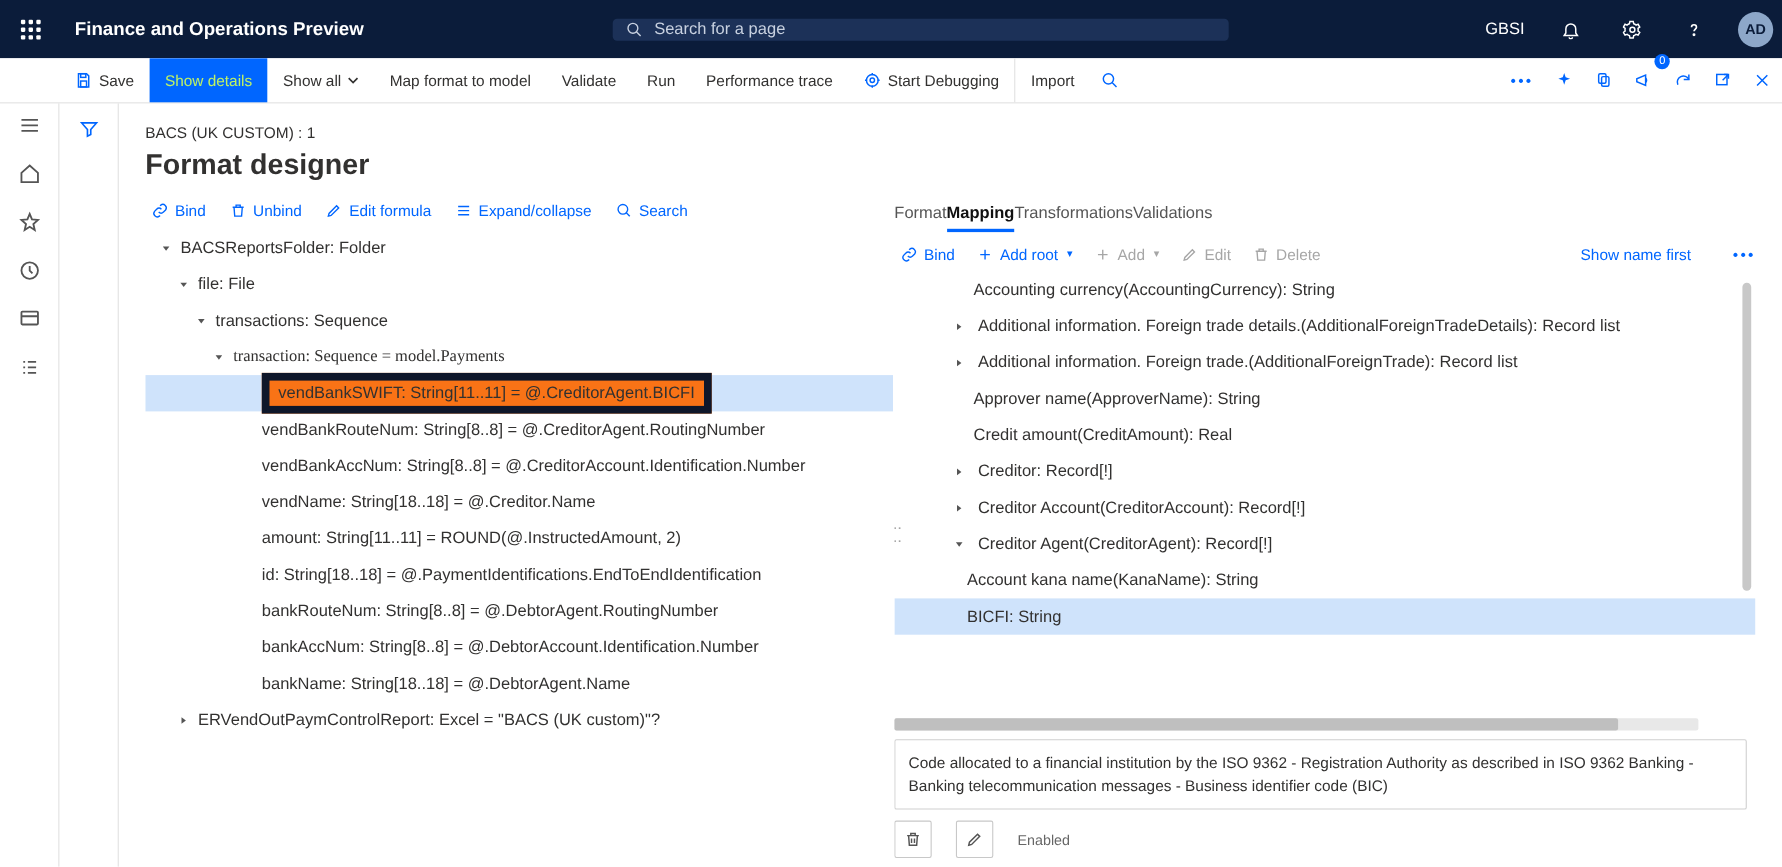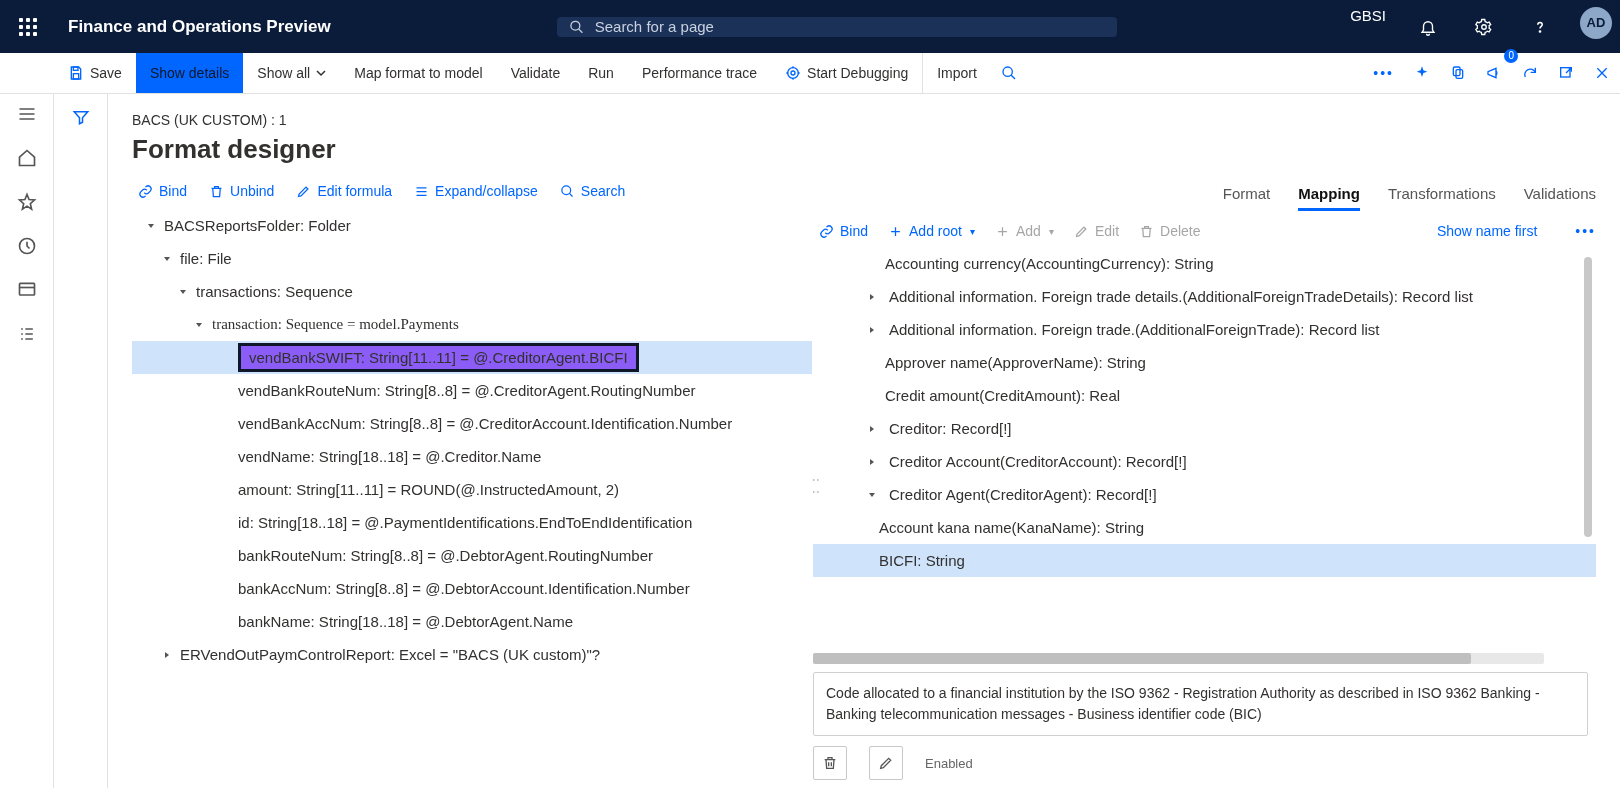--- a/index.html
+++ b/index.html
@@ -34,37 +34,37 @@
     border-radius:4px;
     display:flex;
     align-items:center;
     padding:0 12px;
     color:#c8d1e0;
   }
   .searchbox input {
     background:transparent;border:none;outline:none;color:#c8d1e0;font-size:15px;margin-left:8px;width:100%;
   }
   .searchbox input::placeholder{color:#c8d1e0;}
-  .top-right { display:flex;align-items:flex-start;gap:16px;}
+  .top-right { display:flex;align-items:center;gap:16px;}
   .top-icon { width:40px;height:40px;display:flex;align-items:center;justify-content:center;cursor:pointer;color:#fff;}
   .company-label{font-size:15px;padding:0 6px;}
   .avatar{width:32px;height:32px;border-radius:50%;background:#8da7c9;color:#0b1c3a;display:flex;align-items:center;justify-content:center;font-weight:600;font-size:13px;margin-left:4px;}
 
   .cmdbar {
     height:41px;
     border-bottom:1px solid #e1e1e1;
     display:flex;
     align-items:stretch;
     background:#fff;
     padding-left:54px;
   }
   .cmd {
     display:flex;align-items:center;padding:0 14px;gap:6px;cursor:pointer;font-size:14px;color:#323130;
   }
-  .cmd.primary{background:#0066ff;color:#0f172a;}
+  .cmd.primary{background:#0066ff;color:#bef264;}
   .cmd .ico{width:16px;height:16px;display:inline-flex;align-items:center;justify-content:center;}
   .cmd-spacer{flex:1;}
   .cmd.iconbtn{padding:0 10px;color:#0066ff;}
   .cmd.sep{border-left:1px solid #e1e1e1;}
 
   .main {
     display:flex;
     height:calc(100vh - 94px);
   }
   .leftrail {
@@ -93,24 +93,24 @@
   .tree{flex:1;overflow:auto;font-size:15px;}
   .node{display:flex;align-items:center;height:33px;padding-left:8px;}
   .arrow{width:14px;height:14px;margin-right:6px;display:inline-flex;align-items:center;justify-content:center;color:#555;cursor:pointer;}
   .arrow.blank{visibility:hidden;}
   .node.lvl0{padding-left:12px;}
   .node.lvl1{padding-left:28px;}
   .node.lvl2{padding-left:44px;}
   .node.lvl3{padding-left:60px;font-family:Liberation Serif, serif;}
   .node.lvl4{padding-left:86px;}
   .node.sel{background:#cfe3fb;}
-  .node.sel .label{border:3px solid #0f172a;padding:3px 8px;background:#8b5cf6;}
+  .node.sel .label{border:7px solid #0f172a;padding:3px 8px;background:#f97316;}
   .label{white-space:nowrap;}
 
-  .tabs{display:flex;gap:28px;padding:2px 0 6px 0;font-size:15px;justify-content:flex-end;}
+  .tabs{display:flex;padding:2px 0 6px 0;font-size:15px;}
   .tab{cursor:pointer;padding-bottom:6px;color:#555;}
   .tab.active{color:#111;font-weight:600;border-bottom:3px solid #0066ff;}
 
   .maptoolbar{display:flex;align-items:center;gap:20px;padding:6px 0 8px 6px;}
   .maptoolbar .linkbtn .chev{font-size:10px;margin-left:2px;}
   .shownamefirst{margin-left:auto;color:#0066ff;cursor:pointer;}
   .moreell{color:#0066ff;margin-left:18px;cursor:pointer;}
 
   .maptree{flex:1;overflow:auto;font-size:15px;position:relative;}
   .mrow{display:flex;align-items:center;height:33px;}

